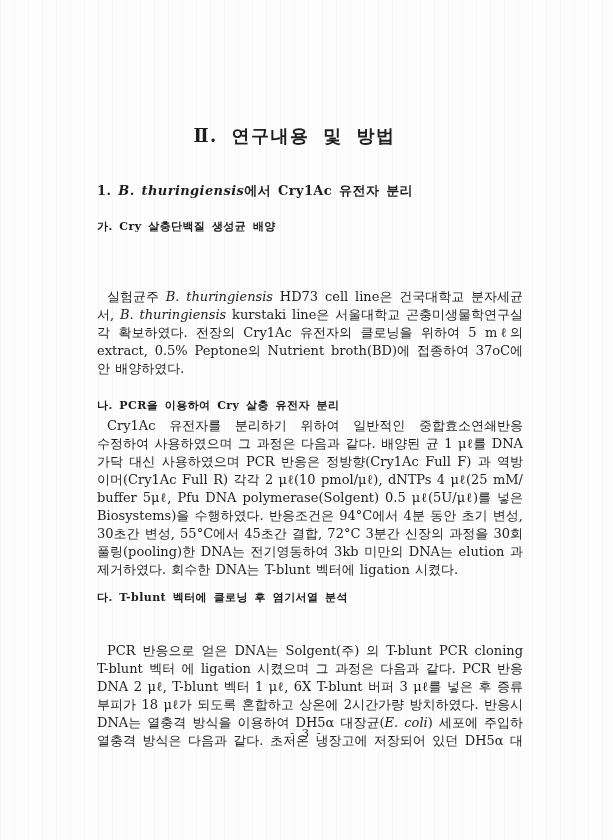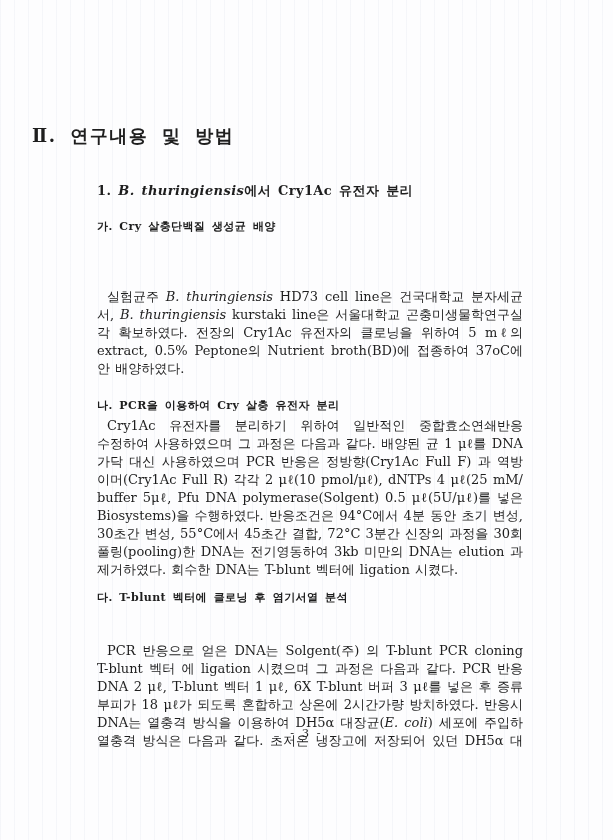--- a/index.html
+++ b/index.html
@@ -18,20 +18,21 @@
       rgba(255,255,255,0) 1px, rgba(255,255,255,0) 14px);
     font-family: "DejaVu Serif", "Liberation Serif", serif;
     color: #1e1e1e;
     overflow: hidden;
   }
   .page-title {
     position: absolute;
     top: 124px;
     left: 0;
     width: 557px;
+    text-align: center;
     text-indent: 32px; 
     font-size: 18px;
     font-weight: bold;
     letter-spacing: 1.5px;
     word-spacing: 6px;
     white-space: nowrap;
   }
   .section-heading {
     position: absolute;
     left: 97px;

